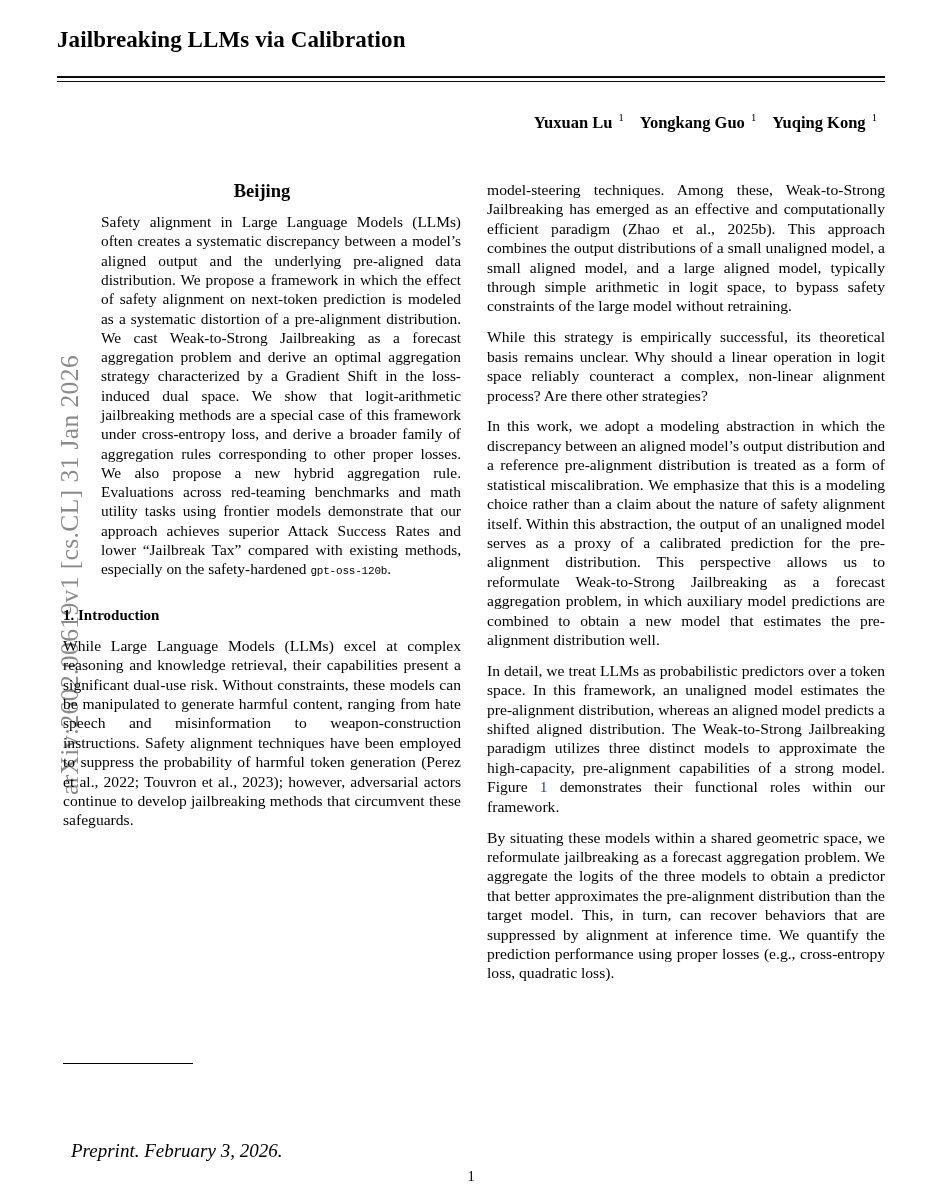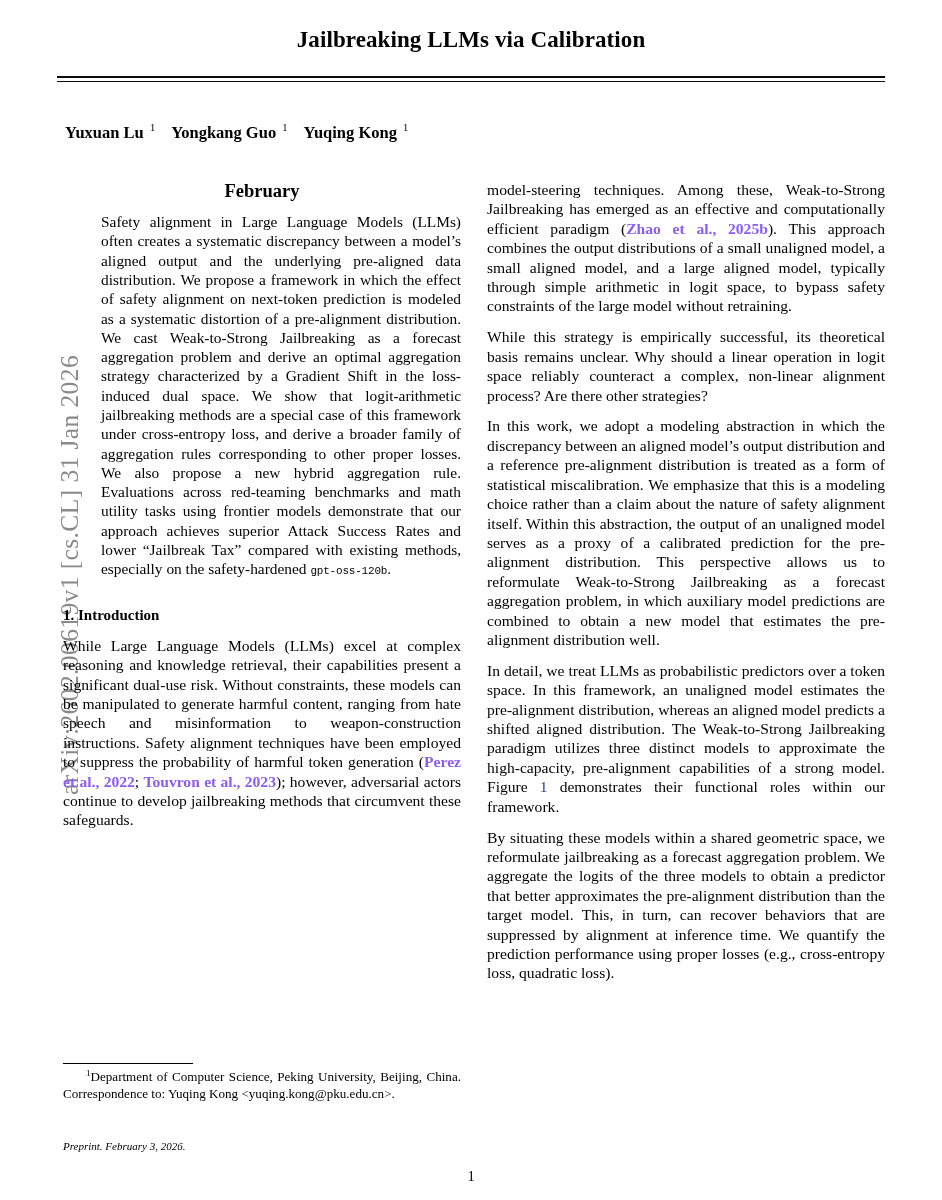--- a/index.html
+++ b/index.html
@@ -43,21 +43,20 @@
 
   #title-block {
     position: absolute;
     left: 57px;
     top: 26px;
     width: 828px;
   }
   #paper-title {
     font-size: 23px;
     font-weight: bold;
-    text-align: center;
     letter-spacing: 0.1px;
     line-height: 1.2;
   }
   #title-rule {
     position: absolute;
     left: 57px;
     top: 76px;
     width: 828px;
     height: 0;
     border-top: 2.2px solid #0a0a0a;
@@ -67,23 +66,23 @@
     left: 57px;
     top: 80.5px;
     width: 828px;
     height: 0;
     border-top: 0.8px solid #0a0a0a;
   }
 
   #authors {
     position: absolute;
     left: 57px;
-    top: 122px;
-    width: 828px;
-    text-align: left;
+    top: 112px;
+    width: 828px;
+    text-align: right;
     font-size: 16.5px;
     font-weight: bold;
   }
   #authors .author {
     margin: 0 8px;
     white-space: nowrap;
   }
   #authors sup {
     font-size: 10.5px;
     font-weight: normal;
@@ -127,21 +126,21 @@
   .section-head {
     font-size: 15px;
     font-weight: bold;
     margin: 27px 0 11px 0;
     text-align: left;
   }
   p.para {
     margin: 0 0 11.5px 0;
     text-align: justify;
   }
-  .cite { color: #8b5cf6; font-weight: bold; }
+  .cite { color: #000000; }
   .ref  { color: #2a3f8f; }
 
   
   #footnote-rule {
     position: absolute;
     left: 63px;
     top: 1063px;
     width: 130px;
     height: 0;
     border-top: 0.9px solid #000;
@@ -156,24 +155,24 @@
     text-align: justify;
   }
   #footnote sup {
     font-size: 9px;
     vertical-align: super;
   }
   #footnote .indent { padding-left: 23px; }
 
   #preprint-line {
     position: absolute;
-    left: 63px;
+    left: 71px;
     top: 1140px;
     width: 398px;
-    font-size: 11px;
+    font-size: 19px;
     font-style: italic;
   }
 
   #page-number {
     position: absolute;
     left: 0;
     top: 1168px;
     width: 942px;
     text-align: center;
     font-size: 14.5px;
@@ -192,37 +191,36 @@
 
   <div id="title-block">
     <div id="paper-title">Jailbreaking LLMs via Calibration</div>
   </div>
   <div id="title-rule"></div>
   <div id="title-rule-2"></div>
 
   <div id="authors"><span class="author">Yuxuan Lu <sup>1</sup></span><span class="author">Yongkang Guo <sup>1</sup></span><span class="author">Yuqing Kong <sup>1</sup></span></div>
 
   <div class="col" id="col-left">
-    <div class="abstract-head">February</div>
+    <div class="abstract-head">Beijing</div>
     <div id="abstract-body">Safety alignment in Large Language Models (LLMs) often creates a systematic discrepancy between a model’s aligned output and the underlying pre-aligned data distribution. We propose a framework in which the effect of safety alignment on next-token prediction is modeled as a systematic distortion of a pre-alignment distribution. We cast Weak-to-Strong Jailbreaking as a forecast aggregation problem and derive an optimal aggregation strategy characterized by a Gradient Shift in the loss-induced dual space. We show that logit-arithmetic jailbreaking methods are a special case of this framework under cross-entropy loss, and derive a broader family of aggregation rules corresponding to other proper losses. We also propose a new hybrid aggregation rule. Evaluations across red-teaming benchmarks and math utility tasks using frontier models demonstrate that our approach achieves superior Attack Success Rates and lower “Jailbreak Tax” compared with existing methods, especially on the safety-hardened <span class="mono">gpt-oss-120b</span>.</div>
 
     <div class="section-head">1. Introduction</div>
     <div id="intro-paras">
         <p class="para">While Large Language Models (LLMs) excel at complex reasoning and knowledge retrieval, their capabilities present a significant dual-use risk. Without constraints, these models can be manipulated to generate harmful content, ranging from hate speech and misinformation to weapon-construction instructions. Safety alignment techniques have been employed to suppress the probability of harmful token generation (<span class="cite">Perez et al., 2022</span>; <span class="cite">Touvron et al., 2023</span>); however, adversarial actors continue to develop jailbreaking methods that circumvent these safeguards.</p>
       </div>
   </div>
 
   <div class="col" id="col-right">
     <div id="right-paras">
         <p class="para">model-steering techniques. Among these, Weak-to-Strong Jailbreaking has emerged as an effective and computationally efficient paradigm (<span class="cite">Zhao et al., 2025b</span>). This approach combines the output distributions of a small unaligned model, a small aligned model, and a large aligned model, typically through simple arithmetic in logit space, to bypass safety constraints of the large model without retraining.</p>
         <p class="para">While this strategy is empirically successful, its theoretical basis remains unclear. Why should a linear operation in logit space reliably counteract a complex, non-linear alignment process? Are there other strategies?</p>
         <p class="para">In this work, we adopt a modeling abstraction in which the discrepancy between an aligned model’s output distribution and a reference pre-alignment distribution is treated as a form of statistical miscalibration. We emphasize that this is a modeling choice rather than a claim about the nature of safety alignment itself. Within this abstraction, the output of an unaligned model serves as a proxy of a calibrated prediction for the pre-alignment distribution. This perspective allows us to reformulate Weak-to-Strong Jailbreaking as a forecast aggregation problem, in which auxiliary model predictions are combined to obtain a new model that estimates the pre-alignment distribution well.</p>
         <p class="para">In detail, we treat LLMs as probabilistic predictors over a token space. In this framework, an unaligned model estimates the pre-alignment distribution, whereas an aligned model predicts a shifted aligned distribution. The Weak-to-Strong Jailbreaking paradigm utilizes three distinct models to approximate the high-capacity, pre-alignment capabilities of a strong model. Figure <span class="ref">1</span> demonstrates their functional roles within our framework.</p>
         <p class="para">By situating these models within a shared geometric space, we reformulate jailbreaking as a forecast aggregation problem. We aggregate the logits of the three models to obtain a predictor that better approximates the pre-alignment distribution than the target model. This, in turn, can recover behaviors that are suppressed by alignment at inference time. We quantify the prediction performance using proper losses (e.g., cross-entropy loss, quadratic loss).</p>
       </div>
   </div>
 
   <div id="footnote-rule"></div>
-  <div id="footnote"><span class="indent"><sup>1</sup>Department of Computer Science, Peking University, Beijing, China. Correspondence to: Yuqing Kong &lt;yuqing.kong@pku.edu.cn&gt;.</span></div>
   <div id="preprint-line">Preprint. February 3, 2026.</div>
   <div id="page-number">1</div>
 
 </div>
 
 </body></html>

